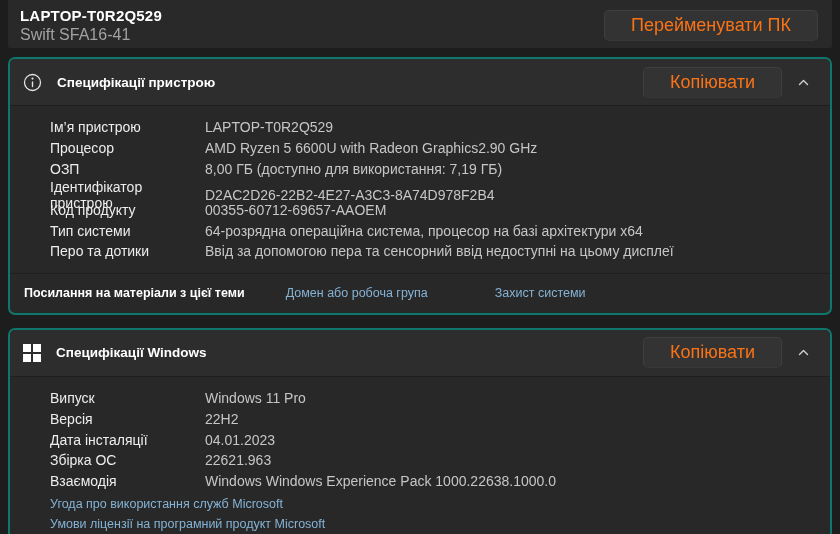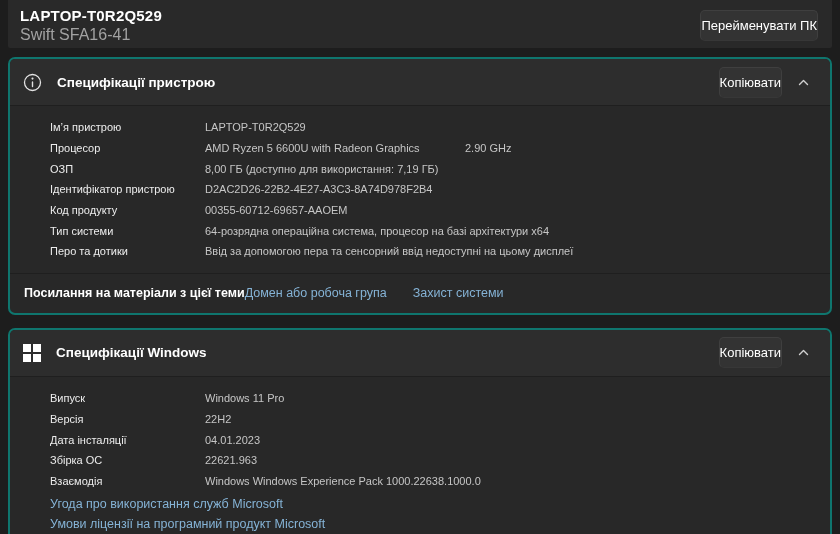--- a/index.html
+++ b/index.html
@@ -22,25 +22,25 @@
     margin-bottom:9px;
   }
   .device-name { font-size:15px; font-weight:600; letter-spacing:.2px; color:#ffffff; }
   .device-model { font-size:16px; color:#a2a2a2; margin-top:2px; }
 
   
   .btn {
     background:#333333;
     border:1px solid #3f3f3f;
     border-bottom-color:#373737;
-    color:#ffffff;
+    color:#f97316;
     font-family:inherit;
-    font-size:13px;
+    font-size:18px;
     border-radius:5px;
-    padding:0 0;
+    padding:0 26px;
     height:31px;
     line-height:29px;
     cursor:pointer;
     white-space:nowrap;
   }
 
   
   .card {
     background:#282828;
     border-radius:7px;
@@ -70,42 +70,42 @@
   .win-logo span { background:#ffffff; }
 
   
   .card-body { padding:11px 0; }
   .spec-row {
     display:grid;
     grid-template-columns:155px 1fr;
     padding-left:40px;
     height:20.7px;
     align-items:center;
-    font-size:11px;
+    font-size:14px;
   }
   .spec-label { color:#ededed; }
   .spec-value { color:#c6c6c6; }
   .spec-value .v1 { display:inline-block; min-width:260px; }
   .spec-value .v2 { color:#c6c6c6; }
 
   
   .related-row {
     border-top:1px solid #1f1f1f;
     height:40px;
     display:flex; align-items:center;
     padding-left:14px;
     font-size:12.5px;
   }
   .related-label { font-weight:700; color:#ffffff; min-width:214px; }
   .related-row a, .link {
     color:#85b3d6;
     text-decoration:none;
     cursor:pointer;
   }
-  .related-row a { margin-right:26px; }
+  .related-row a { margin-right:26px;padding-left:41px; }
 
   
   .links-col {
     padding:4px 0 6px 40px;
     font-size:12.5px;
     display:flex; flex-direction:column;
   }
   .links-col a { line-height:19.5px; }
 </style>
 </head>

